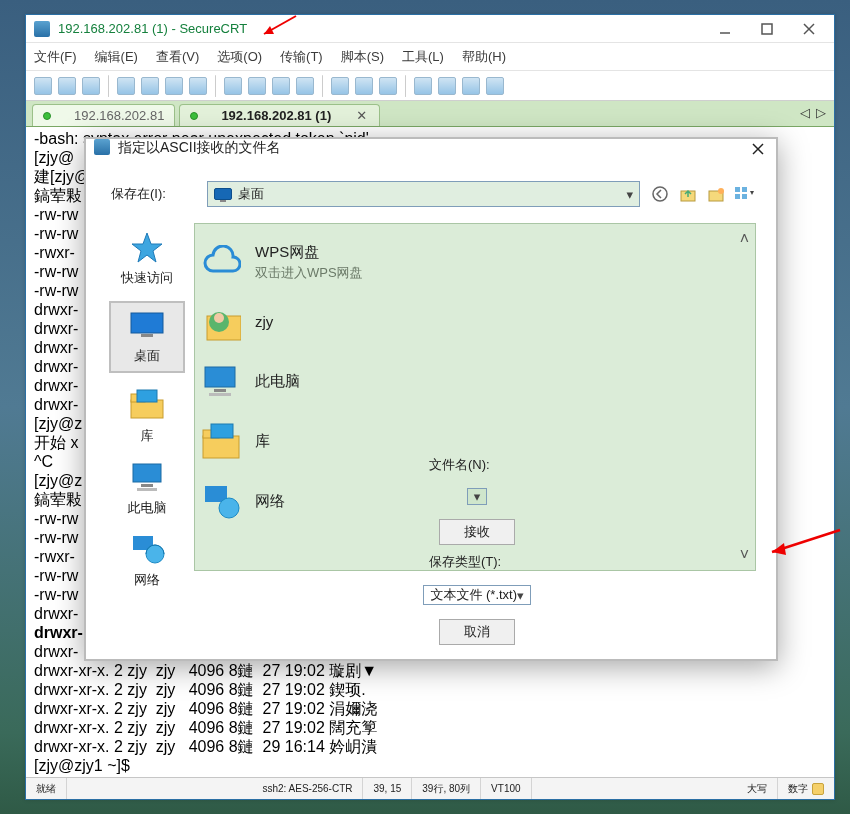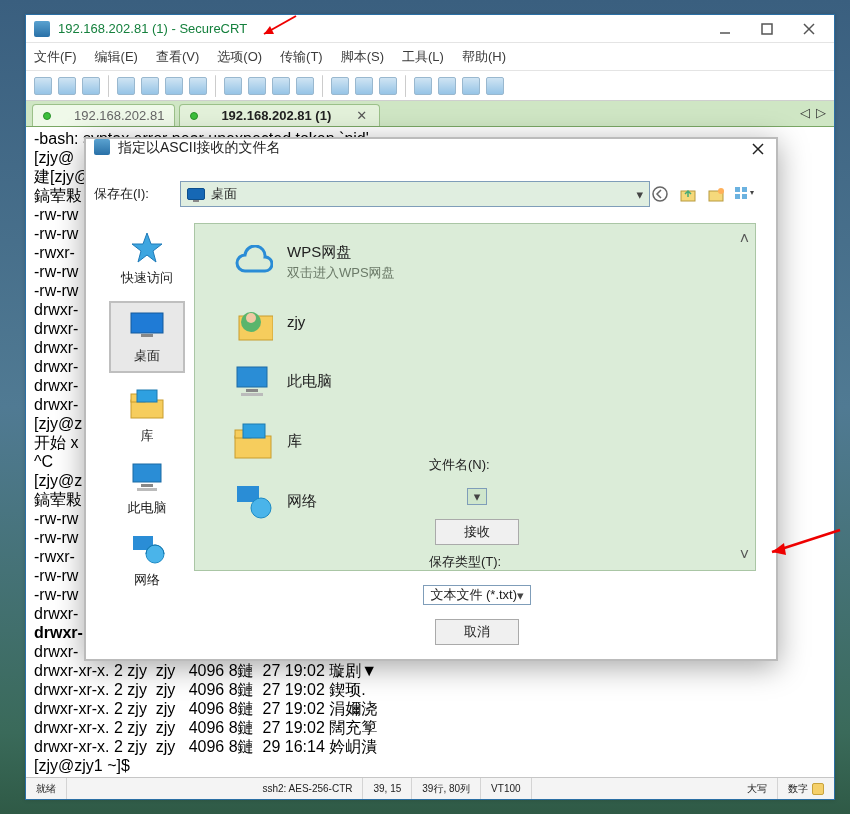--- a/index.html
+++ b/index.html
@@ -37,47 +37,47 @@
   .statusbar .spacer { flex:1; }
 
   
   .dialog { position:absolute; left:84px; top:137px; width:694px; height:524px; background:#fff; border:2px solid #bbb; box-shadow:0 6px 28px rgba(0,0,0,.35); }
   .dlg-title { height:30px; display:flex; align-items:flex-start; padding:0 8px; background:#fff; }
   .dlg-title .appicon { width:16px;height:16px;background:linear-gradient(#5aa2d0,#2970a7);border-radius:2px;margin-right:8px; }
   .dlg-title .t { flex:1; font-size:14px; }
   .dlg-close { width:20px; height:20px; display:flex; align-items:center; justify-content:center; cursor:pointer; }
 
   .dlg-body { position:absolute; top:30px; left:0; right:0; bottom:0; }
-  .saverow { display:flex; align-items:center; padding:12px 22px 8px 8px; }
+  .saverow { display:flex; align-items:center; gap:10px; padding:12px 22px 8px 25px; }
   .saverow label { width:86px; }
   .locsel { flex:1; height:26px; border:1px solid #7f9db9; background:#e0eee0; display:flex; align-items:center; padding:0 6px; gap:6px; cursor:text; }
   .monicon { width:18px;height:12px;background:#1668b5;border:1px solid #0d4f8c;border-radius:2px; position:relative; }
   .monicon::after { content:""; position:absolute; left:5px; right:5px; bottom:-3px; height:2px; background:#888; }
   .caret { margin-left:auto; color:#444; }
   .toolicons { display:flex; gap:8px; }
   .ticon { width:20px;height:20px; display:flex; align-items:center; justify-content:center; cursor:pointer; }
 
   .browser { position:absolute; top:54px; left:20px; right:20px; bottom:88px; display:flex; }
   .places { width:82px; display:flex; flex-direction:column; gap:14px; align-items:center; padding-top:6px; }
   .place { width:76px; text-align:center; font-size:13px; cursor:pointer; }
   .place .picon { width:46px; height:36px; margin:0 auto 4px; display:flex; align-items:center; justify-content:center; }
   .place.selected { background:#e8e8e8; border:2px solid #bfbfbf; padding:4px 0 6px; }
 
   .listpane { flex:1; background:#dbecd8; border:1px solid #aac6a5; margin-left:6px; padding:8px 0; overflow-y:auto; position:relative; }
-  .entry { display:flex; align-items:center; gap:14px; padding:10px 36px; cursor:pointer; }
+  .entry { display:flex; align-items:center; gap:14px; padding:10px 4px; cursor:pointer; }
   .entry .eicon { width:42px; height:40px; display:flex; align-items:center; justify-content:center; }
   .entry .etext .en { font-size:15px; color:#222; margin-bottom:2px; }
   .entry .etext .es { font-size:13px; color:#6b7a68; }
 
   .bottomfields { position:absolute; left:112px; right:20px; bottom:14px; display:flex; flex-direction:column; gap:8px; }
   .frow { display:flex; align-items:center; gap:14px;flex-direction:column; }
   .frow label { width:96px; }
   .frow .field { flex:1; height:26px; border:1px solid #7f9db9; display:flex; align-items:center; padding:0 6px; }
   .frow .field.green { background:#cfe6cc; }
-  .frow .btn { width:84px; height:26px; text-align:center; background:#f0f0f0; border:1px solid #aaa; cursor:pointer; display:flex; align-items:center; justify-content:center; }
+  .frow .btn { width:76px; height:26px; text-align:center; background:#f0f0f0; border:1px solid #aaa; cursor:pointer; display:flex; align-items:center; justify-content:center; }
 
   .red-arrow { position:absolute; pointer-events:none; }
   .red-arrow svg { overflow:visible; }
 
   .lockicon { width:12px;height:12px; border:1px solid #c8a33c; border-radius:2px; background:#f5d06a; margin-left:4px; }
 
   .scrollindicator { position:absolute; right:6px; bottom:6px; font-size:16px; color:#555; }
   .scrollindicator.up { top:6px; bottom:auto; }
 </style>
 </head>

